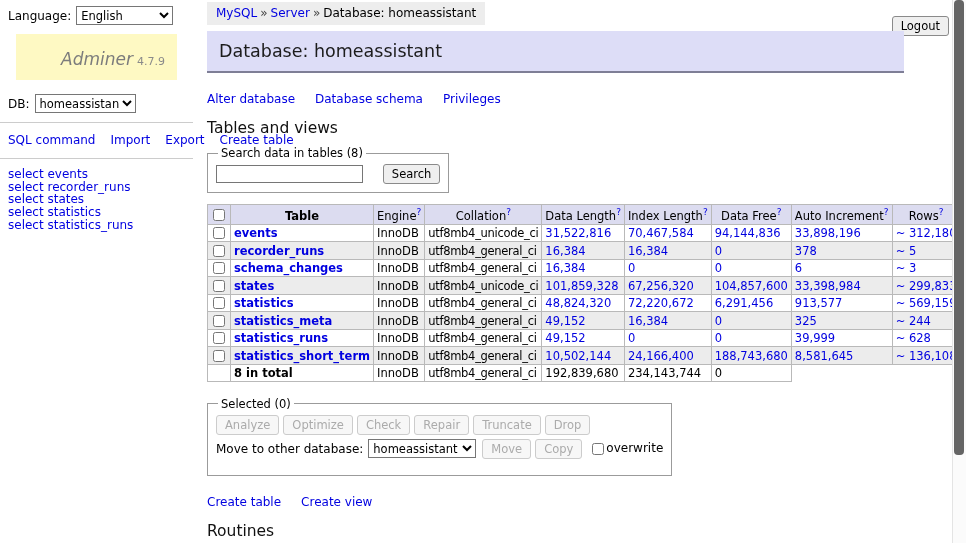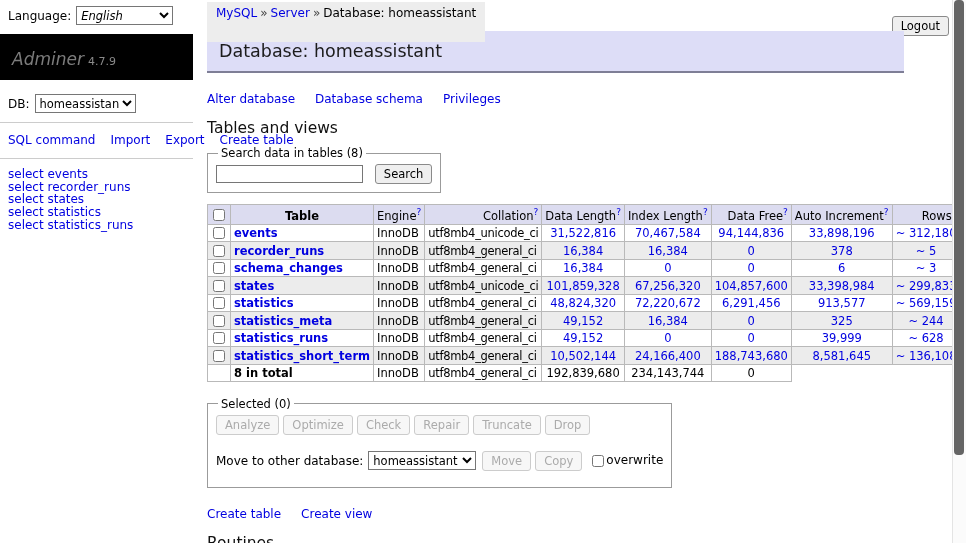--- a/index.html
+++ b/index.html
@@ -9,22 +9,22 @@
     background:#fff; color:#000;
     font-family:"DejaVu Sans","Liberation Sans",sans-serif; font-size:12px;
   }
   a { color:var(--link,#0000e0); text-decoration:none; cursor:pointer; }
 
   
   #sidebar { position:absolute; left:0; top:0; width:193px; height:100%; background:#fff; }
   .lang-row { padding:6px 8px 2px; }
   .lang-row label { margin-right:5px; }
   select { font-family:inherit; font-size:11.5px; background:#fff; border:1px solid #767676; height:19px; }
-  .lang-row select { width:97px;font-style:italic; }
-  #sidebar h1 { margin:7px 0 0; background:#000000; padding:9px 12px; font-weight:normal; }
+  .lang-row select { width:97px; }
+  #sidebar h1 { margin:7px 16px 0; background:#fef9c3; padding:9px 12px; font-weight:normal;text-align:right; }
   #sidebar h1 .app { font-style:italic; font-size:17px; color:#7c7c7c; }
   #sidebar h1 .ver { font-size:11px; color:#8a8a8a; margin-left:4px; }
   .db-row { padding:14px 8px 9px; }
   .db-row select { width:101px; margin-left:5px; }
   .sep { border:0; border-top:1px solid #ccc; margin:0; }
   .side-actions { margin:9px 8px 9px; line-height:17px; }
   .side-actions a { margin-right:15px; white-space:nowrap; }
   .table-links { margin:9px 8px; }
   .table-links a { display:block; line-height:12.7px; }
 
@@ -32,56 +32,56 @@
   #logout-button { position:absolute; top:16px; right:17px; }
   button {
     font-family:inherit; font-size:11.5px; color:#000;
     background:#efefef; border:1px solid #8a8a8a; border-radius:3px; padding:2px 8px;
   }
   button:disabled { color:#ababab; border-color:#cccccc; background:#f7f7f7; }
 
   
   #content { position:absolute; left:207px; top:0; width:697px; }
   .crumb-row { margin-top:2px; height:21px; }
-  #breadcrumb { display:inline-block; background:var(--breadcrumb-bg,#ededed); padding:4px 9px 22px; }
+  #breadcrumb { display:inline-block; background:var(--breadcrumb-bg,#ededed); padding:4px 9px 5px; }
   .crumb-sep { color:#444; margin:0 3px; }
   h2#page-title {
     margin:8px 0 0; background:var(--title-bg,#ddddf7);
     border-bottom:2px solid #7e7e96; padding:10px 12px;
     font-size:17.5px; font-weight:normal; color:#1c1c1c;
   }
   .link-row { margin-top:19px; }
   .link-row a { margin-right:20px; }
   h3 { font-weight:normal; font-size:15.5px; margin:13px 0 0; color:#111; }
 
   fieldset { border:1px solid #9b9b9b; margin:9px 0 0; padding:4px 8px 8px; display:inline-block; background:#fff; }
   legend { font-size:11.5px; padding:0 3px; margin-left:2px;margin-top:44px; }
   #search-input { width:147px; height:18px; border:1px solid #767676; font-family:inherit; font-size:12px; padding:0 3px; vertical-align:middle; }
-  #search-fieldset button { margin-left:8px; vertical-align:middle; }
+  #search-fieldset button { margin-left:16px; vertical-align:middle; }
 
   
   table { border-collapse:collapse; margin-top:11px; table-layout:fixed; font-size:11.5px; }
   td,th { border:1px solid #b9b9b9; padding:1px 3px; overflow:hidden; white-space:nowrap; height:17px; }
-  th { background:var(--thead-bg,#dcdcf0); font-weight:normal; text-align:right; }
+  th { background:var(--thead-bg,#dcdcf0); font-weight:normal; text-align:center; }
   th:nth-child(2) { text-align:center; font-weight:bold; }
   th sup a, td sup a { font-size:9px; }
   .checkcol { text-align:center; width:22px; }
   input[type=checkbox] { width:12px; height:12px; margin:1px 2px; vertical-align:middle; }
-  td.num { text-align:center; }
+  td.num { text-align:left; }
   td.collation { letter-spacing:-0.3px; }
   .name-cell a { font-weight:bold; }
   tbody.data tr:nth-child(even) td { background:var(--stripe,#ececec); }
   tbody.total td { background:#fff; }
   tbody.total .name-cell { font-weight:bold; }
   td.blank-cell { border:none; background:#fff; }
 
   
   #selected-fieldset { margin-top:15px; min-width:394px; padding-bottom:16px; }
   .sel-buttons button { margin-right:4px; }
-  .move-row { margin-top:16px; }
+  .move-row { margin-top:4px; }
   .move-row select { width:108px; margin:0 6px 0 5px; vertical-align:middle; }
   .move-row button { margin-right:4px; vertical-align:middle; }
   .overwrite-wrap { margin-left:4px; white-space:nowrap; }
 
   
   #scrollbar-track { position:absolute; right:0; top:0; width:14px; height:543px; background:#fbfbfb; border-left:1px solid #e4e4e4; }
   #scrollbar-thumb { position:absolute; right:2px; top:0; width:10px; height:455px; background:#656565; border-radius:4px; }
 </style>
 </head>
 <body>

